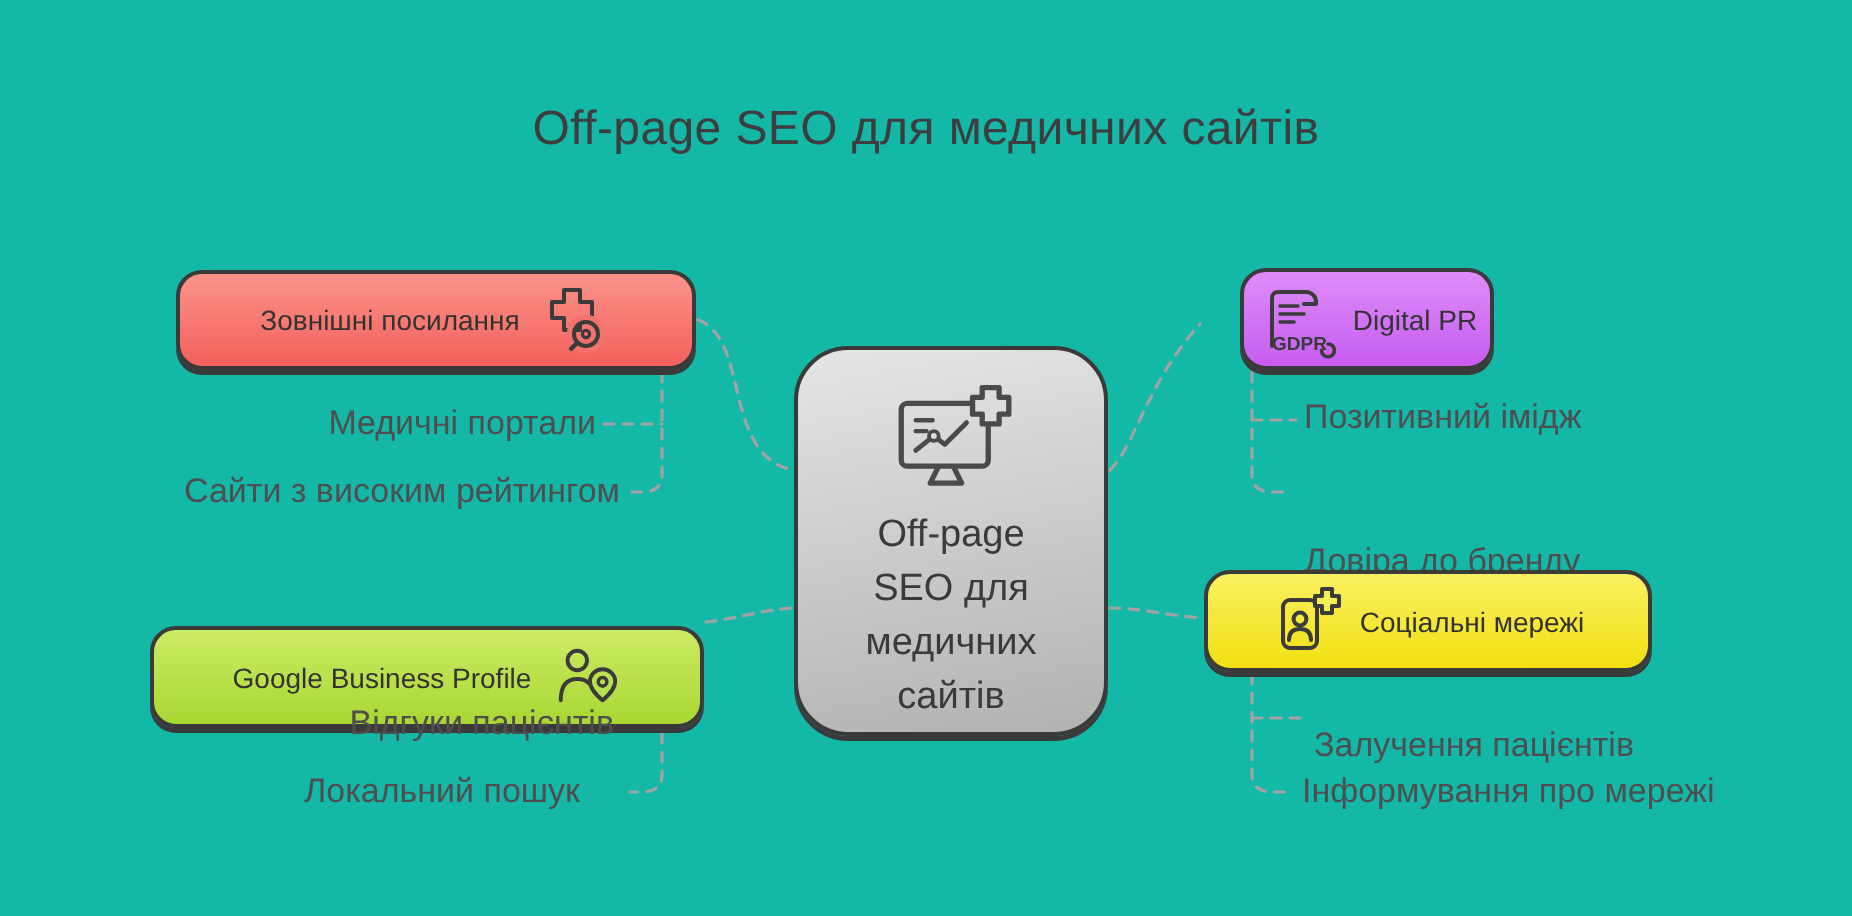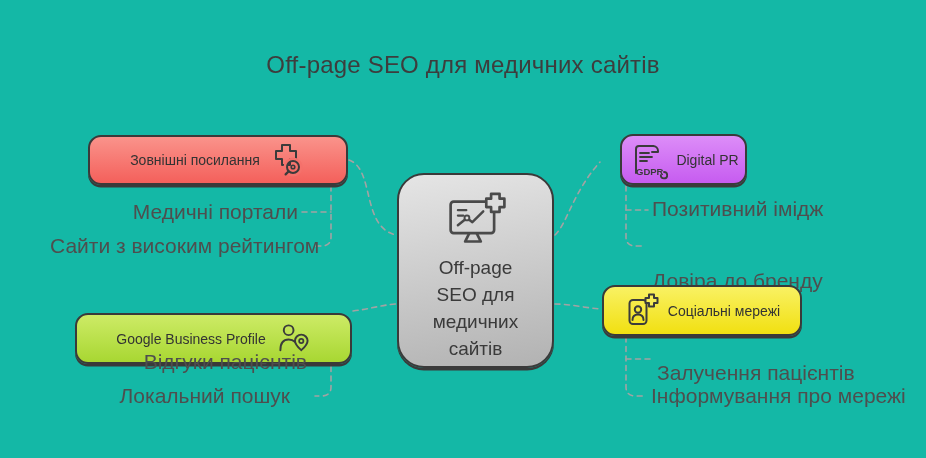--- a/index.html
+++ b/index.html
@@ -18,32 +18,32 @@
     position:absolute; box-sizing:border-box; border:2px solid #3a3a3a;
     border-radius:13px; box-shadow:0 2.5px 0 #3a3a3a;
     display:flex; align-items:center; justify-content:center; gap:10px;
   }
   .node .label { font-size:14px; color:#333333; white-space:nowrap; }
   .icon { display:flex; align-items:center; }
 
   .branch-red    { left:88px;  top:135px; width:260px; height:50px; background:linear-gradient(180deg,#fa938b,#f4605b); }
   .branch-green  { left:75px;  top:286px; width:277px; height:51px; background:linear-gradient(180deg,#cdeb66,#a8d732);margin-top:27px; }
   .branch-purple { left:620px; top:134px; width:127px; height:51px; background:linear-gradient(180deg,#dd8df8,#c65cf0); gap:8px; }
-  .branch-yellow { left:602px; top:285px; width:200px; height:51px; background:linear-gradient(180deg,#f9f163,#f1e011); gap:8px;text-align:center; }
+  .branch-yellow { left:602px; top:285px; width:224px; height:51px; background:linear-gradient(180deg,#f9f163,#f1e011); gap:8px;text-align:center; }
 
   .center-node {
     left:397px; top:173px; width:157px; height:195px; border-radius:27px;
     background:linear-gradient(170deg,#e5e5e5,#b2b2b2);
     flex-direction:column; justify-content:flex-start; gap:4px; padding-top:17px;
   }
   .center-label {
     width:112px; text-align:center; font-size:19px; line-height:27px; color:#3a3a3a;
   }
 
-  .child { position:absolute; font-size:21px; line-height:20px; color:#4e4e4e; white-space:nowrap; }
+  .child { position:absolute; font-size:17px; line-height:20px; color:#4e4e4e; white-space:nowrap; }
   .child.left { text-align:right; }
 </style>
 </head>
 <body>
 
 <div class="canvas">
 
   <h1 class="title">Off-page SEO для медичних сайтів</h1>
 
   <svg class="connectors" width="926" height="458">

